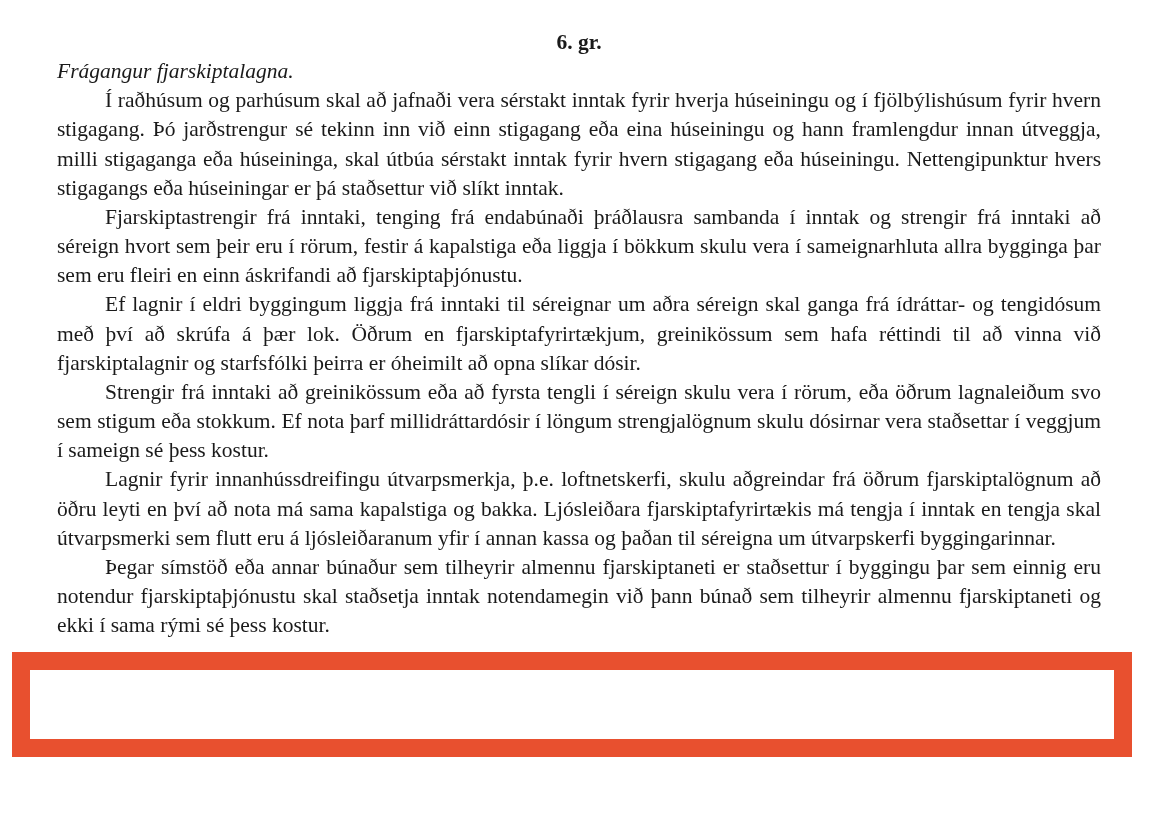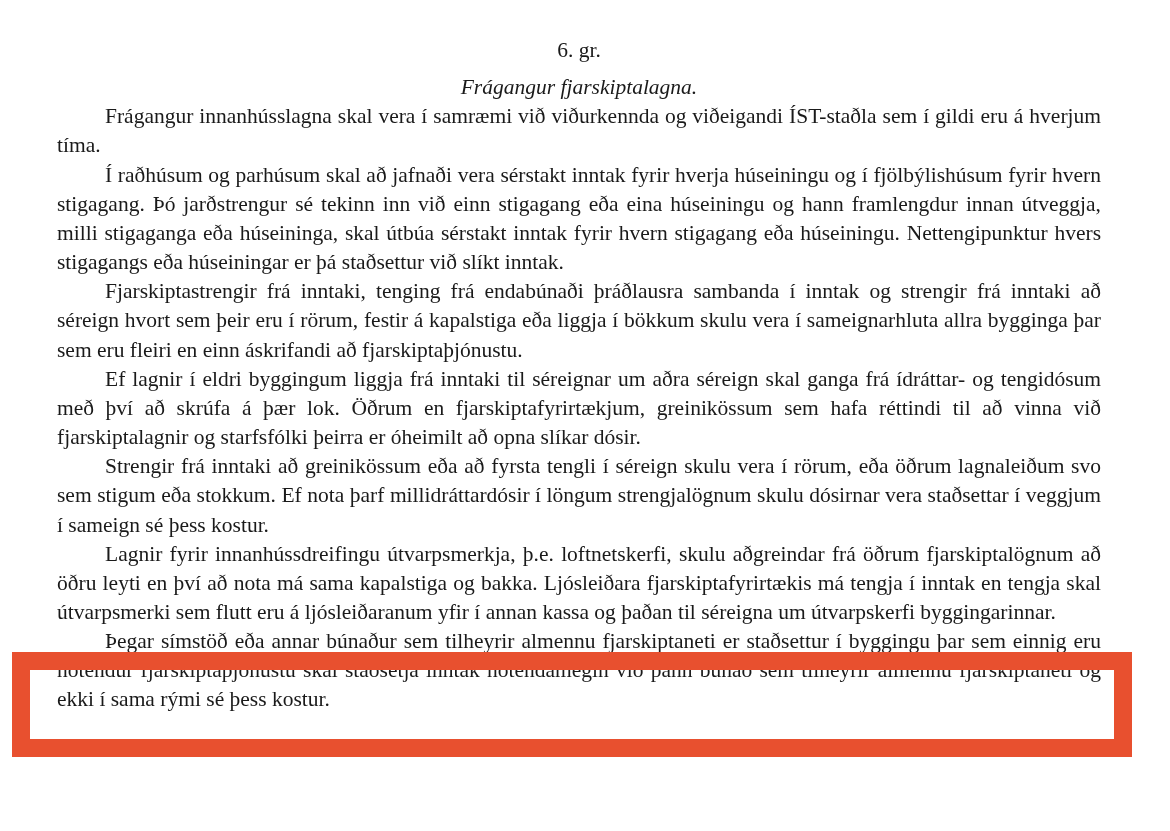--- a/index.html
+++ b/index.html
@@ -18,24 +18,24 @@
     .page {
       position: absolute;
       left: 57px;
       top: 28px;
       width: 1044px;
       font-size: 21.5px;
       line-height: 29.15px;
     }
     .article-number {
       text-align: center;
-      margin: 8px;
+      margin: 0;
+      font-weight: bold;
     }
     .article-title {
-      text-align: center;
       font-style: italic;
       margin: 0;
     }
     .para {
       margin: 0;
       text-indent: 48px;
       text-align: justify;
       text-align-last: left;
     }
     .highlight-box {
@@ -50,21 +50,20 @@
       border-width: 18px 18px 18px 18px;
       pointer-events: none;
     }
   </style>
 </head>
 <body>
 
 <div class="page">
   <p class="article-number">6. gr.</p>
   <p class="article-title">Frágangur fjarskiptalagna.</p>
-  <p class="para">Frágangur innanhússlagna skal vera í samræmi við viðurkennda og viðeigandi ÍST-staðla sem í gildi eru á hverjum tíma.</p>
   <p class="para">Í raðhúsum og parhúsum skal að jafnaði vera sérstakt inntak fyrir hverja húseiningu og í fjöl­býlishúsum fyrir hvern stigagang. Þó jarðstrengur sé tekinn inn við einn stigagang eða eina hús­einingu og hann framlengdur innan útveggja, milli stigaganga eða húseininga, skal útbúa sérstakt inntak fyrir hvern stigagang eða húseiningu. Nettengipunktur hvers stigagangs eða húseiningar er þá staðsettur við slíkt inntak.</p>
   <p class="para">Fjarskiptastrengir frá inntaki, tenging frá endabúnaði þráðlausra sambanda í inntak og strengir frá inntaki að séreign hvort sem þeir eru í rörum, festir á kapalstiga eða liggja í bökkum skulu vera í sameignarhluta allra bygginga þar sem eru fleiri en einn áskrifandi að fjarskiptaþjónustu.</p>
   <p class="para">Ef lagnir í eldri byggingum liggja frá inntaki til séreignar um aðra séreign skal ganga frá ídráttar- og tengidósum með því að skrúfa á þær lok. Öðrum en fjarskiptafyrirtækjum, greinikössum sem hafa réttindi til að vinna við fjarskiptalagnir og starfsfólki þeirra er óheimilt að opna slíkar dósir.</p>
   <p class="para">Strengir frá inntaki að greinikössum eða að fyrsta tengli í séreign skulu vera í rörum, eða öðrum lagnaleiðum svo sem stigum eða stokkum. Ef nota þarf millidráttardósir í löngum strengjalögnum skulu dósirnar vera staðsettar í veggjum í sameign sé þess kostur.</p>
   <p class="para">Lagnir fyrir innanhússdreifingu útvarpsmerkja, þ.e. loftnetskerfi, skulu aðgreindar frá öðrum fjarskiptalögnum að öðru leyti en því að nota má sama kapalstiga og bakka. Ljósleiðara fjarskipta­fyrirtækis má tengja í inntak en tengja skal útvarpsmerki sem flutt eru á ljósleiðaranum yfir í annan kassa og þaðan til séreigna um útvarpskerfi byggingarinnar.</p>
   <p class="para">Þegar símstöð eða annar búnaður sem tilheyrir almennu fjarskiptaneti er staðsettur í byggingu þar sem einnig eru notendur fjarskiptaþjónustu skal staðsetja inntak notendamegin við þann búnað sem tilheyrir almennu fjarskiptaneti og ekki í sama rými sé þess kostur.</p>
 </div>
 
 <div class="highlight-box" style="border-color: rgb(232, 80, 47);"></div>
 

